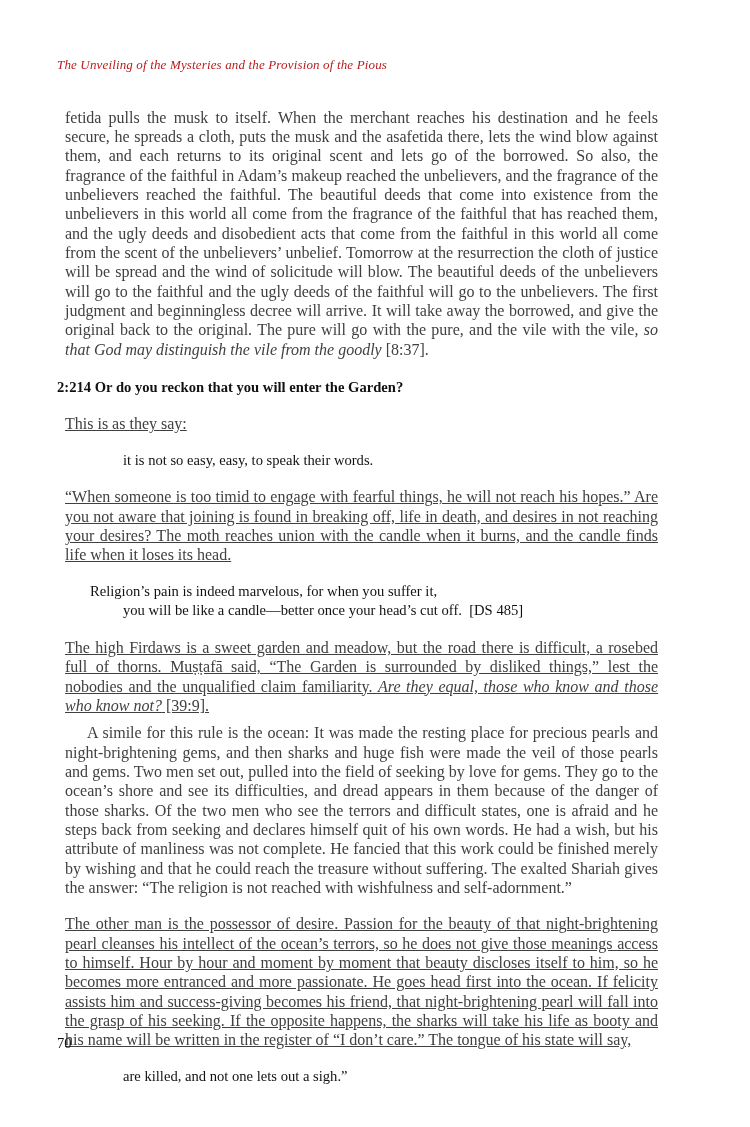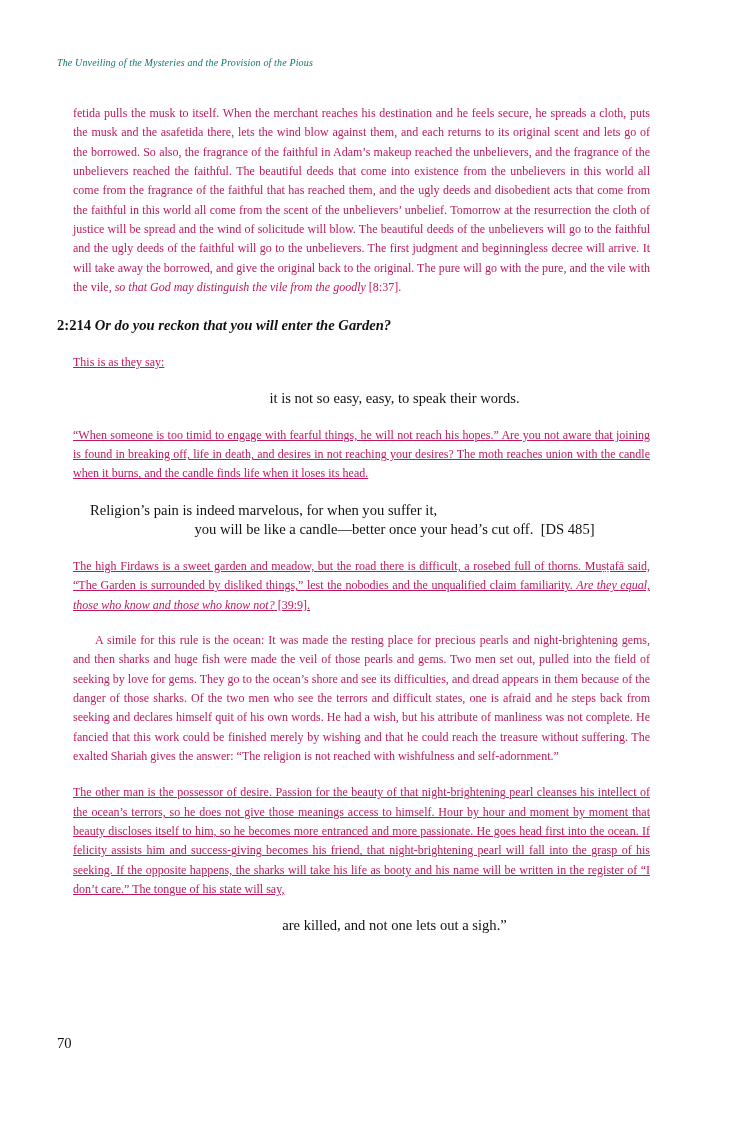--- a/index.html
+++ b/index.html
@@ -22,38 +22,38 @@
   .content {
     position: absolute;
     left: 57px;
     top: 0;
     width: 609px;
   }
 
   
   .running-head {
     font-style: italic;
-    font-size: 10px;
+    font-size: 13px;
     letter-spacing: 0.15px;
     margin-top: 57px;
     margin-bottom: 0;
     line-height: 1.2;
-    color: #0f766e;
+    color: #b91c1c;
   }
 
   
   p.body-par {
-    font-size: 12px;
+    font-size: 16px;
     line-height: 19.35px;
     text-align: justify;
     text-justify: inter-word;
-    margin: 16px;
+    margin: 8px;
     -webkit-hyphens: none;
     hyphens: none;
-    color: #be185d;
+    color: #404040;
   }
   p.body-par.first {
     margin-top: 35px;
   }
   p.body-par.indented {
     text-indent: 22px;
   }
   p.body-par.space-before {
     margin-top: 17px;
     text-decoration: underline;
@@ -65,37 +65,35 @@
     line-height: 19.35px;
     margin: 0;
     margin-top: 19px;
     color: #111;
   }
   .verse-heading .ref {
     font-weight: bold;
   }
   .verse-heading .verse-text {
     font-weight: bold;
-    font-style: italic;
   }
 
   
   .poem {
     font-size: 14.6px;
     line-height: 19.6px;
     margin: 17px 0 0 0;
     padding-left: 33px;
     color: #111;
   }
   .poem .line {
     white-space: pre-wrap;
   }
   .poem .line.indent {
     padding-left: 33px;
-    text-align: center;
   }
 
   
   .it {
     font-style: italic;
   }
 
   
   .folio {
     position: absolute;

